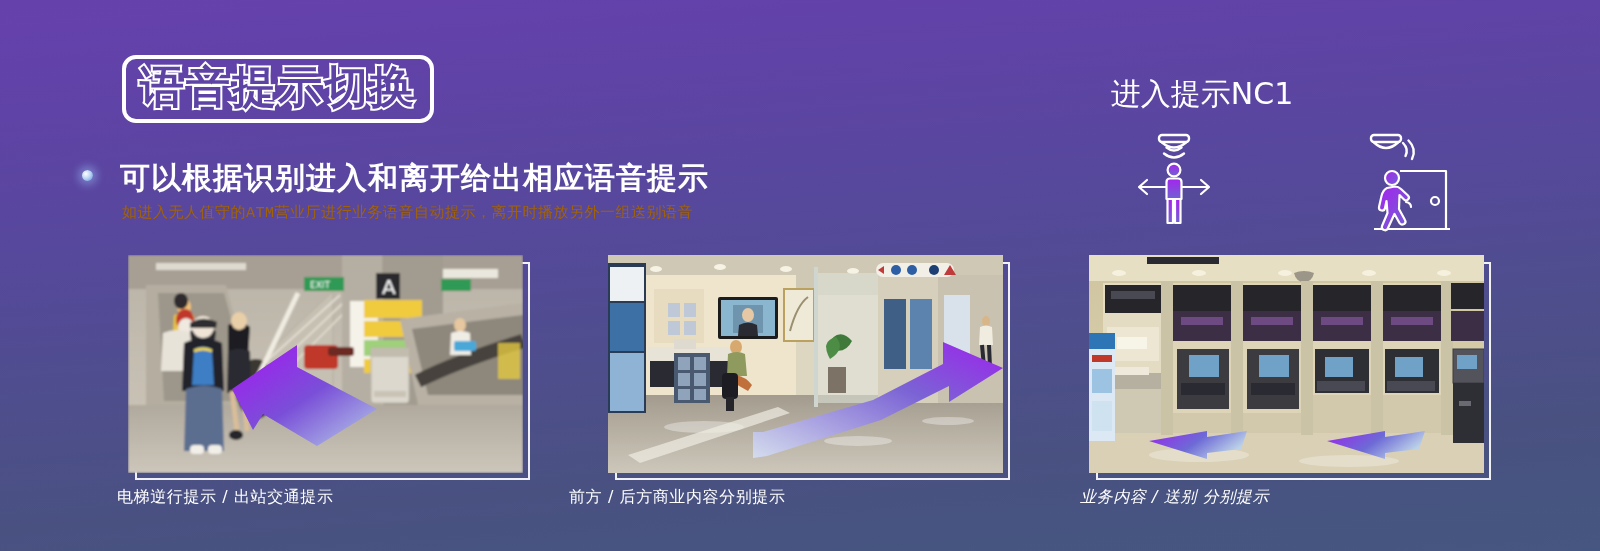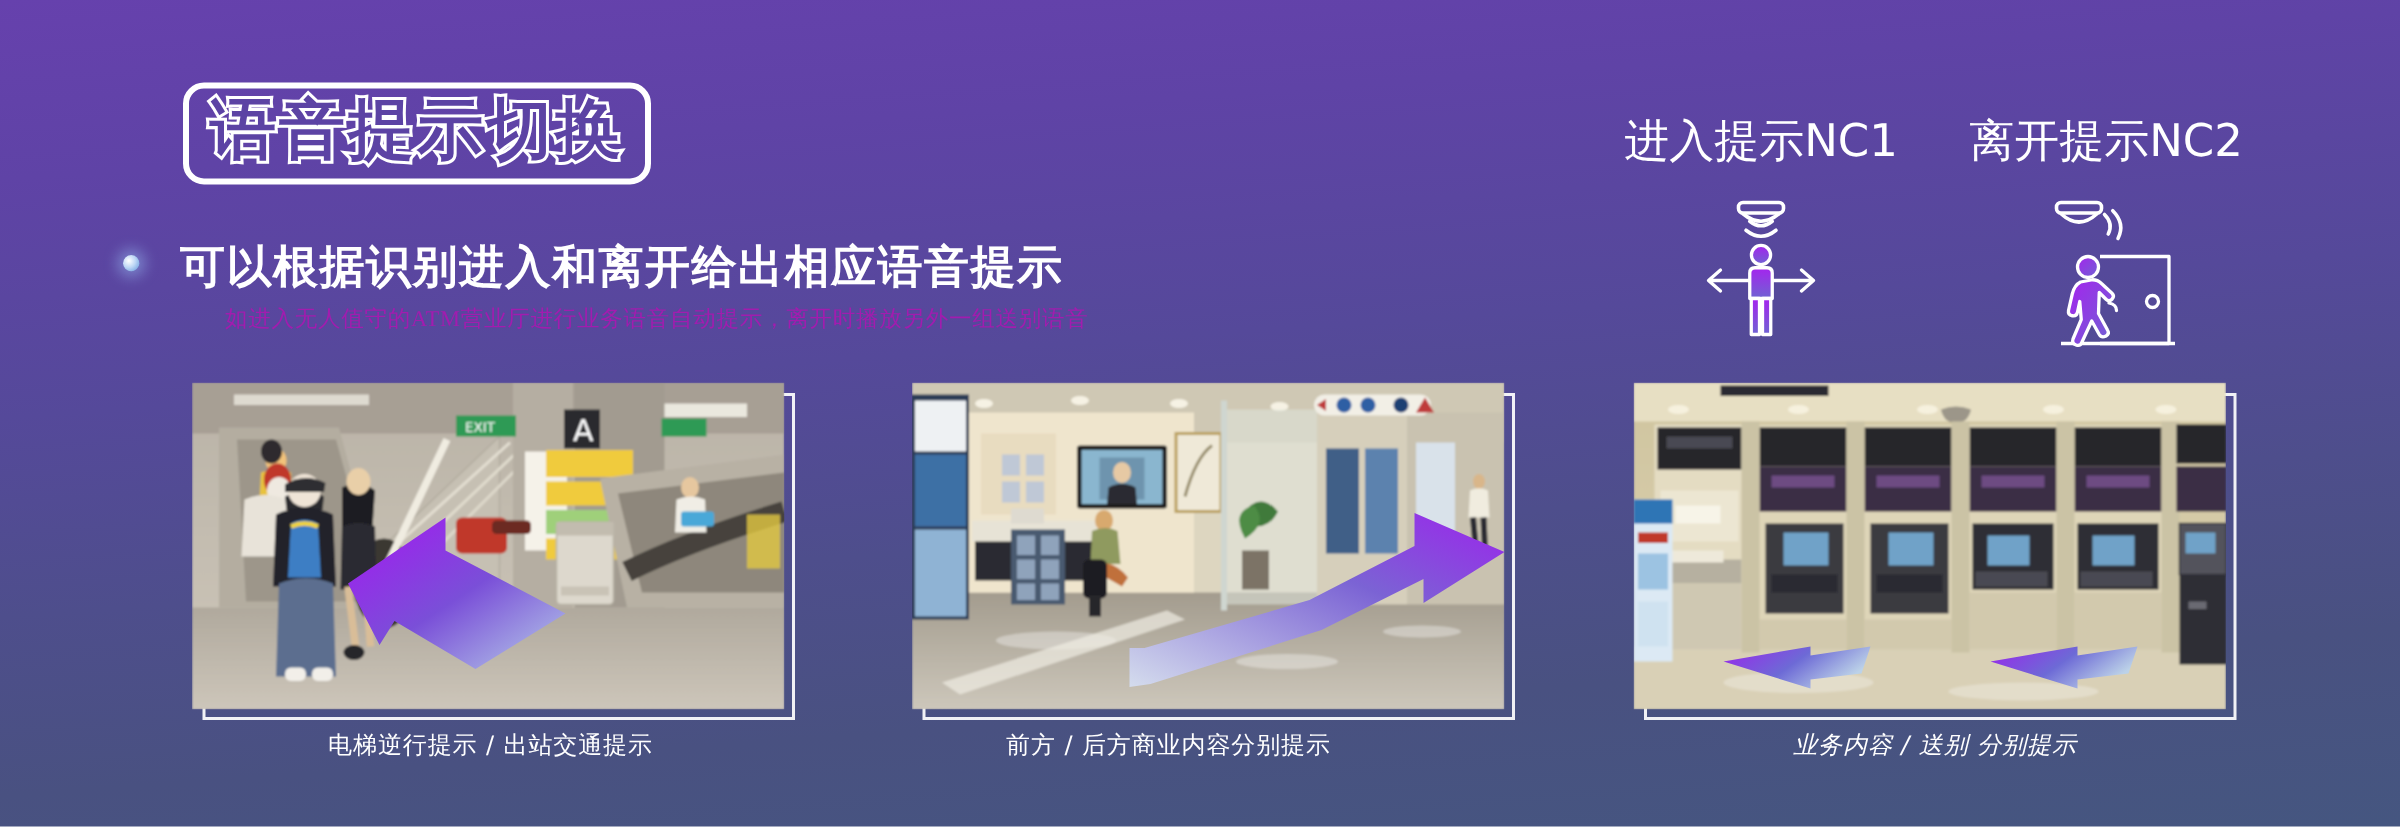--- a/index.html
+++ b/index.html
@@ -36,33 +36,33 @@
     box-shadow:0 0 9px 4px rgba(160,200,250,.45);
   }
   #headline{
     position:absolute; left:120px; top:158px;
     font-family:"DejaVu Sans","Liberation Sans",sans-serif;
     font-size:30px; font-weight:700; letter-spacing:1px;
     color:#ffffff; white-space:nowrap;
   }
   #subline{
     position:absolute; left:122px; top:203px;
-    font-family:Liberation Serif, serif;
+    font-family:Liberation Mono, monospace;
     font-size:15px; font-weight:400; letter-spacing:.5px;
-    color:#a21caf; white-space:nowrap;margin-left:28px;
+    color:#a16207; white-space:nowrap;
   }
 
   
   #nc-labels{
     position:absolute; left:1082px; top:74px;
     display:flex; gap:46px;
     font-family:"DejaVu Sans","Liberation Sans",sans-serif;
     font-size:30px; font-weight:400; color:#ffffff; white-space:nowrap;
   }
-  .nc-label{ width:184px; text-align:center; }
+  .nc-label{ width:184px; text-align:center;margin-left:28px; }
 
   #nc-icons{
     position:absolute; left:1082px; top:125px;
     display:flex; gap:46px;
   }
   .nc-icon-slot{ width:184px; height:120px; position:relative; }
 
   
   .photo-card{ position:absolute; width:395px; height:218px; }
   .photo-frame{
@@ -74,21 +74,21 @@
     position:absolute; left:0; top:0;
     width:395px; height:218px;
     overflow:hidden;
   }
   #card1{ left:128px; top:255px; }
   #card2{ left:608px; top:255px; }
   #card3{ left:1089px; top:255px; }
 
   .caption{
     position:absolute; top:487px;
-    width:420px; text-align:center;
+    width:420px; 
     font-family:"DejaVu Sans","Liberation Sans",sans-serif;
     font-size:16px; color:#ffffff; letter-spacing:.6px;
   }
   #cap1{ left:117px; }
   #cap2{ left:569px; }
   #cap3{ left:1080px;font-style:italic; }
 
   svg{ display:block; }
 </style>
 </head>
@@ -97,21 +97,20 @@
 <div id="title-box">
   <div id="title-text">语音提示切换</div>
 </div>
 
 <div id="bullet-dot"></div>
 <div id="headline">可以根据识别进入和离开给出相应语音提示</div>
 <div id="subline">如进入无人值守的ATM营业厅进行业务语音自动提示，离开时播放另外一组送别语音</div>
 
 <div id="nc-labels">
   <div class="nc-label">进入提示NC1</div>
-  <div class="nc-label">离开提示NC2</div>
 </div>
 
 <div id="nc-icons">
 
   <div class="nc-icon-slot">
     <svg width="184" height="120" viewBox="0 0 184 120">
       <defs>
         <linearGradient id="figGrad1" x1="0" y1="0" x2="0" y2="1">
           <stop offset="0%" stop-color="#a524ee"></stop>
           <stop offset="100%" stop-color="#6f63d2"></stop>

